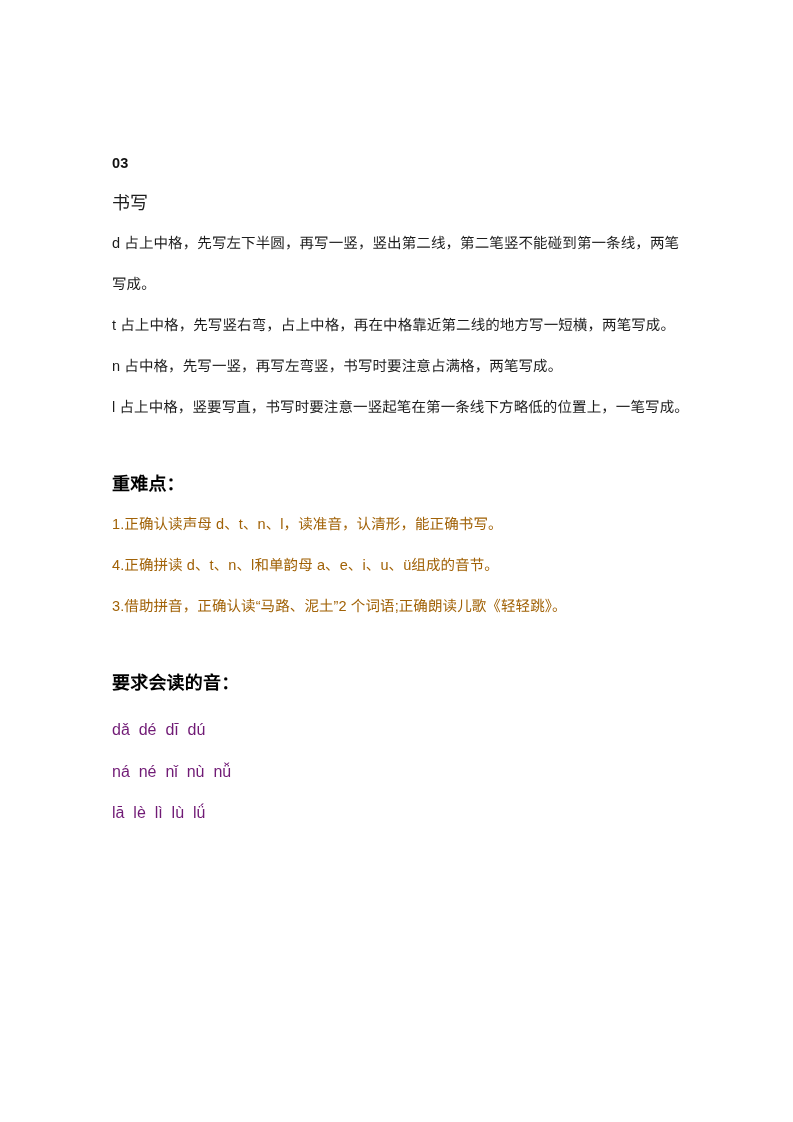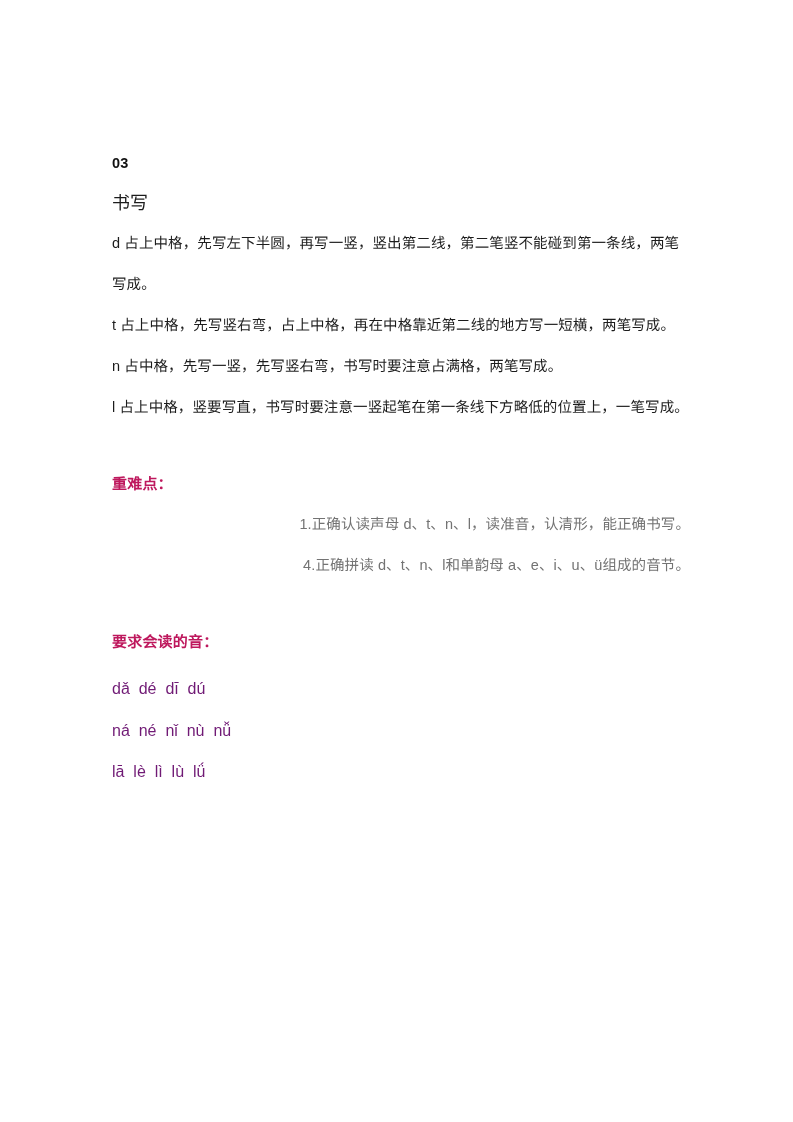--- a/index.html
+++ b/index.html
@@ -42,46 +42,45 @@
   }
 
   .subheading {
     font-size: 18px;
     font-weight: normal;
     line-height: 40px;
     color: #1c1c1c;
   }
 
   .block-heading {
-    font-size: 15px;
+    font-size: 18px;
     font-weight: bold;
     line-height: 40px;
-    color: #be185d;
+    color: #000000;
     letter-spacing: 0.2px;
   }
 
   
   .para {
     font-size: 14.5px;
     font-weight: normal;
     line-height: 41px;
     color: #1c1c1c;
     text-align: left;
     word-break: break-all;
     letter-spacing: 0.1px;
   }
 
   .list-item {
     font-size: 14.5px;
     font-weight: normal;
     line-height: 41px;
-    color: #737373;
+    color: #a16207;
     word-break: break-all;
     letter-spacing: 0.1px;
-    text-align: right;
   }
 
   
   .pinyin-row {
     font-size: 16px;
     font-weight: normal;
     line-height: 41.5px;
     color: #701a75;
     white-space: pre;
   }
@@ -97,32 +96,33 @@
   <div class="content">
 
     <div class="section-number">03</div>
 
     <div class="subheading">书写</div>
 
     <div class="para">d 占上中格，先写左下半圆，再写一竖，竖出第二线，第二笔竖不能碰到第一条线，两笔写成。</div>
 
     <div class="para">t 占上中格，先写竖右弯，占上中格，再在中格靠近第二线的地方写一短横，两笔写成。</div>
 
-    <div class="para">n 占中格，先写一竖，先写竖右弯，书写时要注意占满格，两笔写成。</div>
+    <div class="para">n 占中格，先写一竖，再写左弯竖，书写时要注意占满格，两笔写成。</div>
 
     <div class="para">l 占上中格，竖要写直，书写时要注意一竖起笔在第一条线下方略低的位置上，一笔写成。</div>
 
     <div class="gap-lg"></div>
 
     <div class="block-heading">重难点：</div>
 
     <div class="list-item">1.正确认读声母 d、t、n、l，读准音，认清形，能正确书写。</div>
 
     <div class="list-item">4.正确拼读 d、t、n、l和单韵母 a、e、i、u、ü组成的音节。</div>
 
+    <div class="list-item">3.借助拼音，正确认读“马路、泥土”2 个词语;正确朗读儿歌《轻轻跳》。</div>
 
 
     <div class="gap-lg"></div>
 
     <div class="block-heading">要求会读的音：</div>
 
     <div class="gap-sm"></div>
 
     <div class="pinyin-row">dǎ  dé  dī  dú</div>
 

